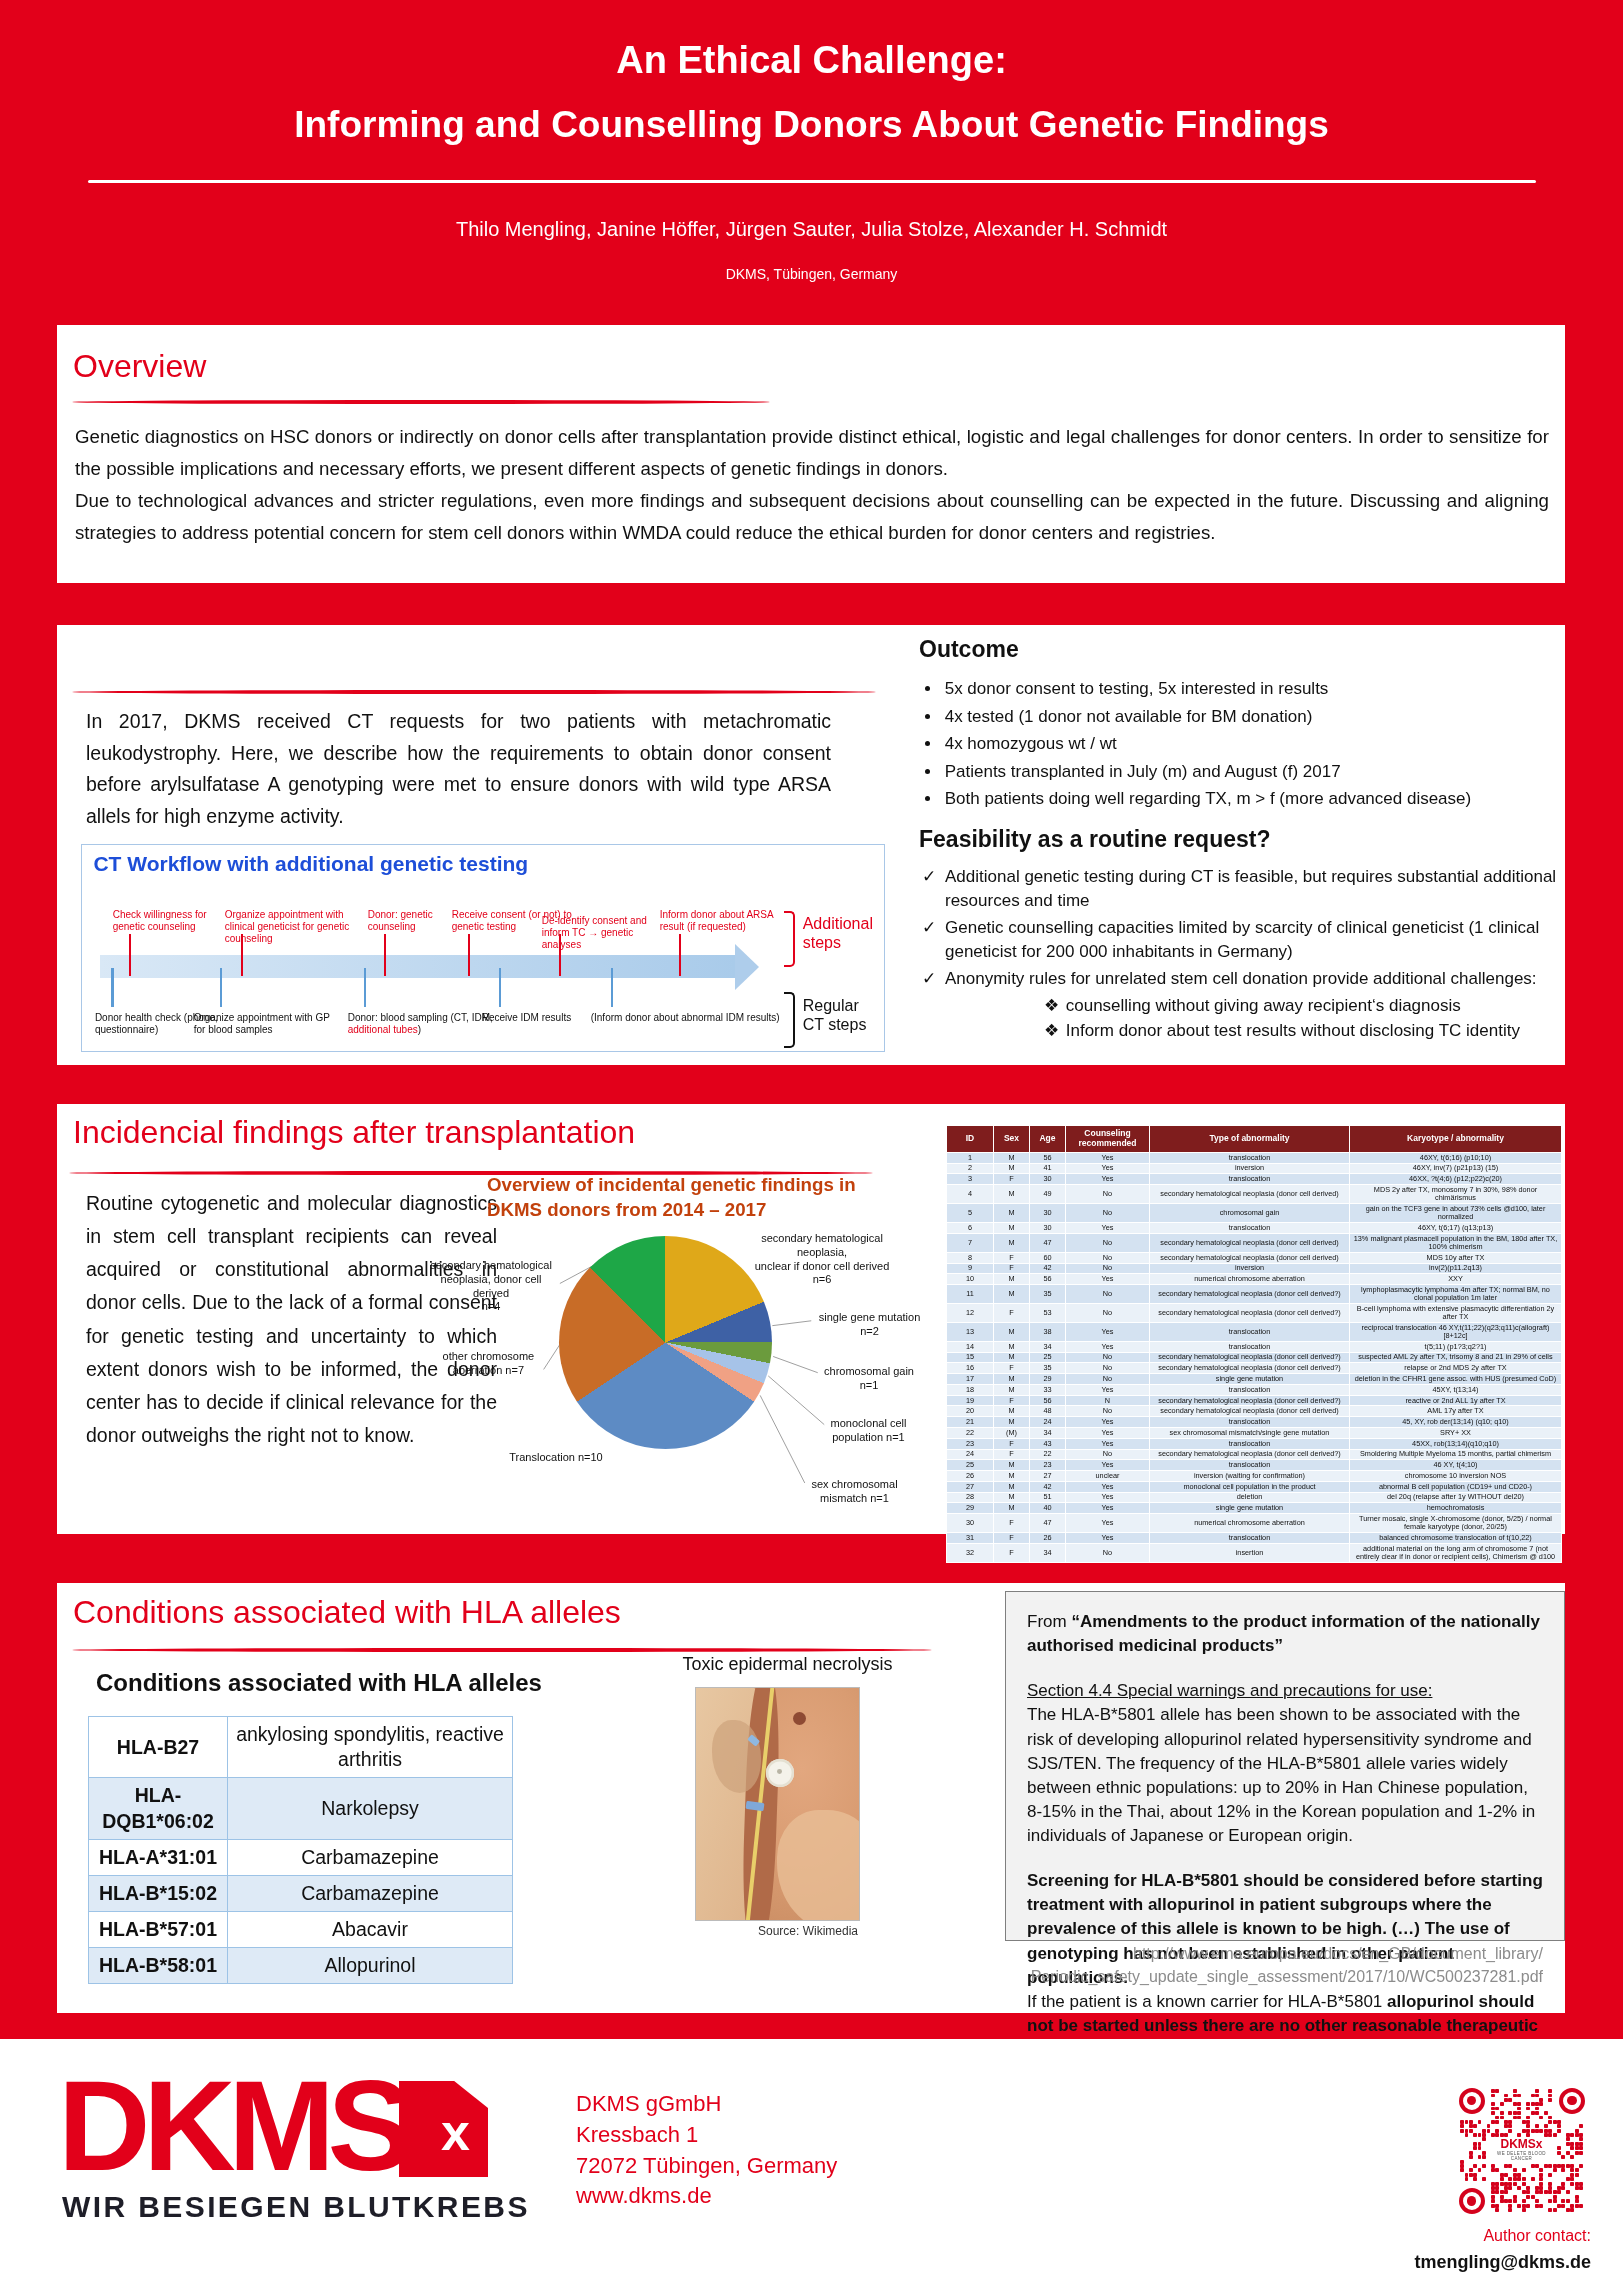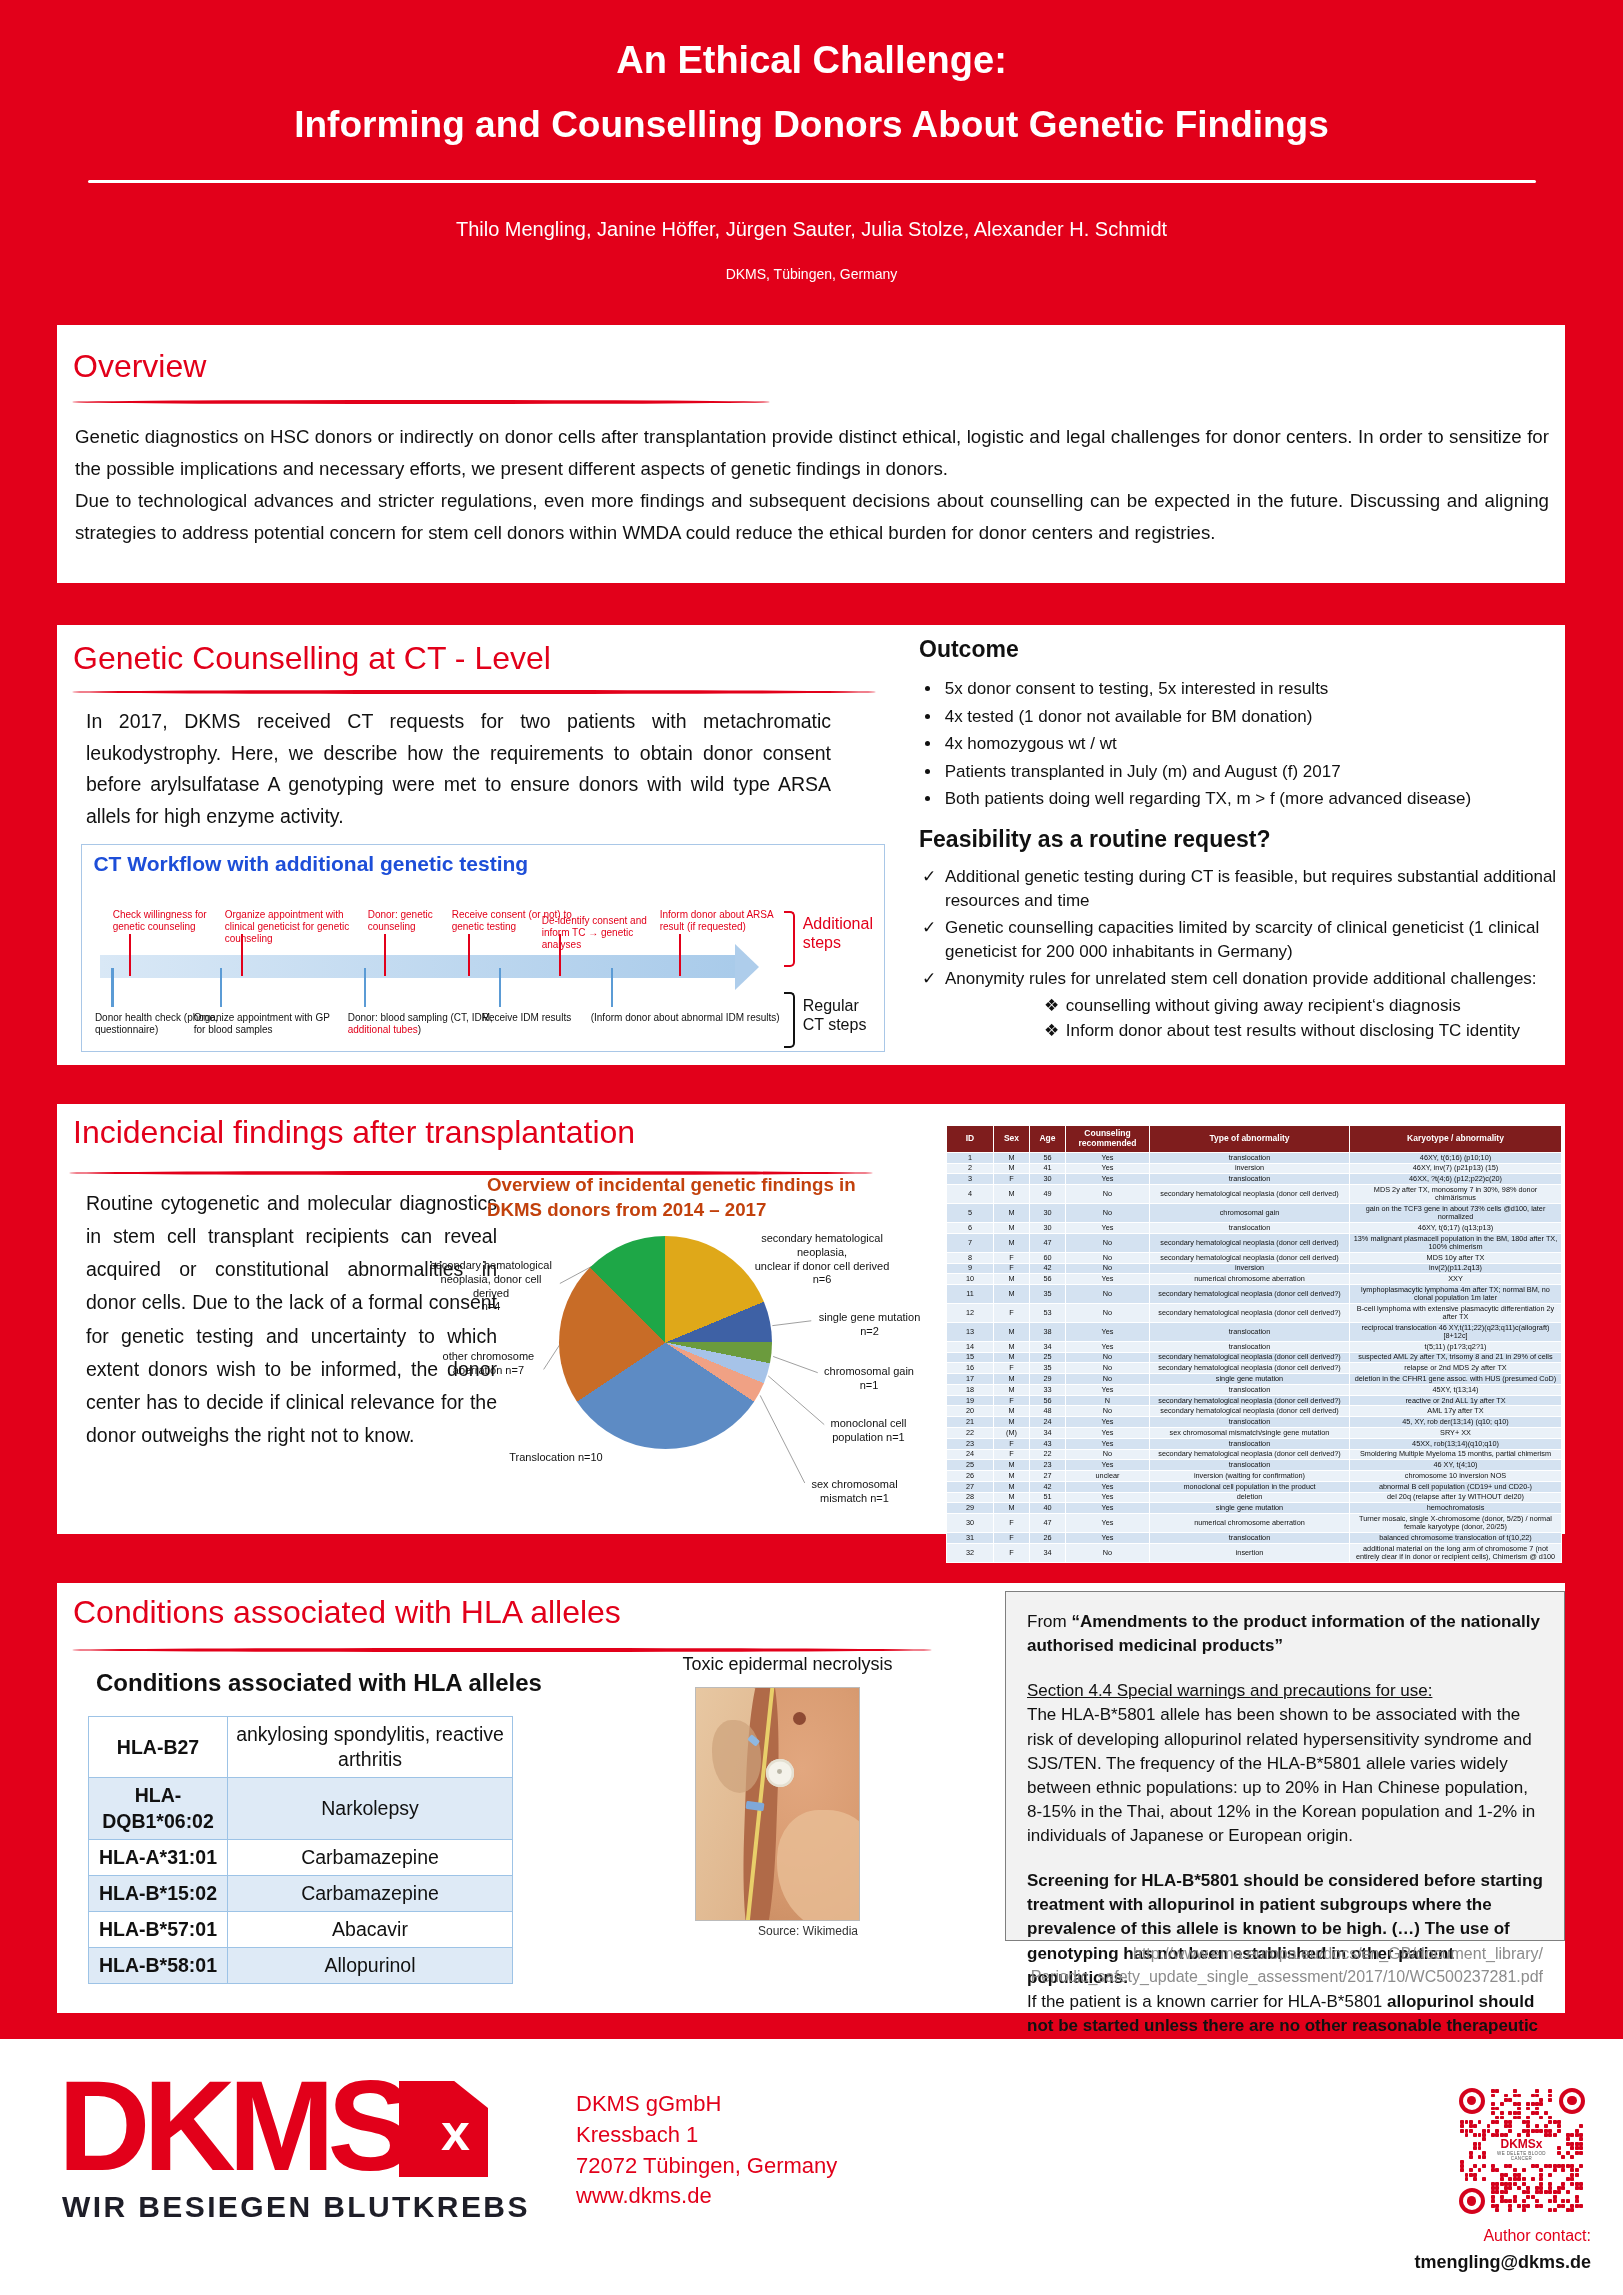--- a/index.html
+++ b/index.html
@@ -123,21 +123,20 @@
 <div class="panel" id="overview">
   <div class="rhead">Overview</div>
   <div class="swoosh" id="ov-swoosh"></div>
   <div id="ov-text">
     <div>Genetic diagnostics on HSC donors or indirectly on donor cells after transplantation provide distinct ethical, logistic and legal challenges for donor centers. In order to sensitize for the possible implications and necessary efforts, we present different aspects of genetic findings in donors.</div>
     <div>Due to technological advances and stricter regulations, even more findings and subsequent decisions about counselling can be expected in the future. Discussing and aligning strategies to address potential concern for stem cell donors within WMDA could reduce the ethical burden for donor centers and registries.</div>
   </div>
 </div>
 
 <div class="panel" id="counselling">
-  <div class="rhead" id="gc-head">Genetic Counselling at CT - Level</div>
   <div class="swoosh" id="gc-swoosh"></div>
   <div id="gc-par">In 2017, DKMS received CT requests for two patients with metachromatic leukodystrophy. Here, we describe how the requirements to obtain donor consent before arylsulfatase A genotyping were met to ensure donors with wild type ARSA allels for high enzyme activity.</div>
 
   <div id="wfbox">
     <div id="wf-title">CT Workflow with additional genetic testing</div>
     <div id="timeline">
       <div id="tl-arrow"></div>
       <div id="tl-arrowhead"></div>
       <div class="bracket" id="br-add"></div>
       <div id="lab-add">Additional steps</div>

